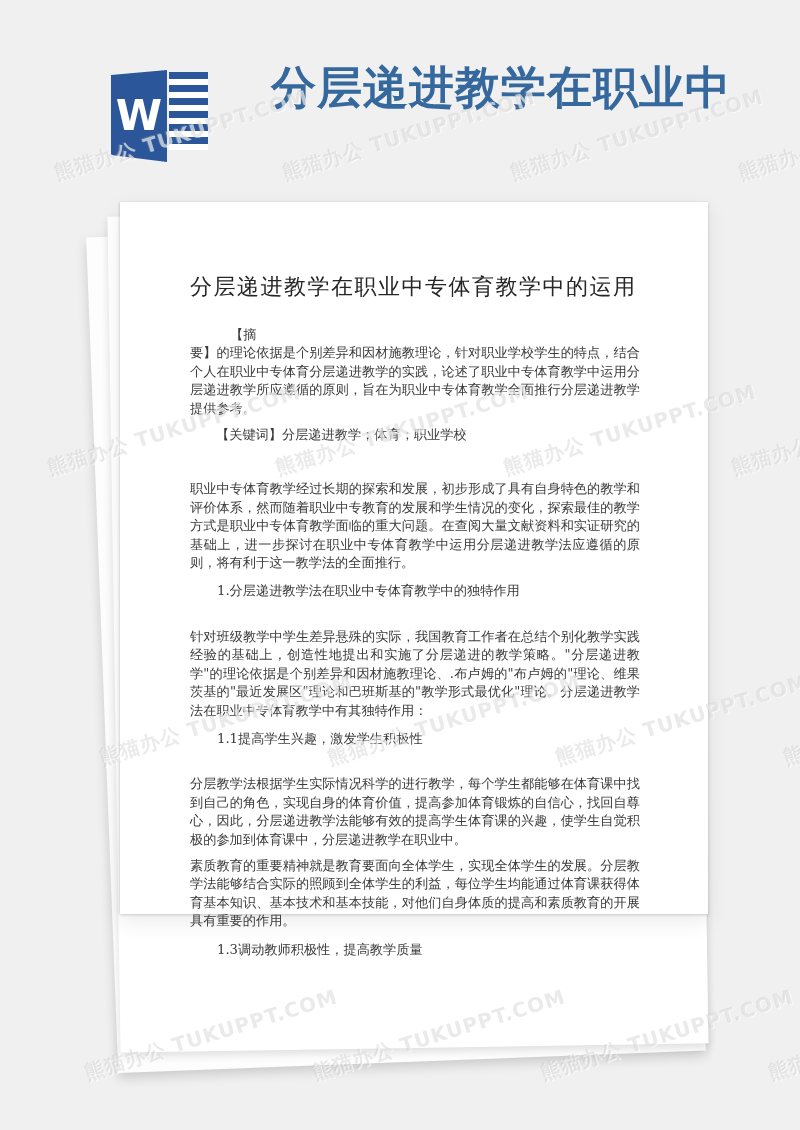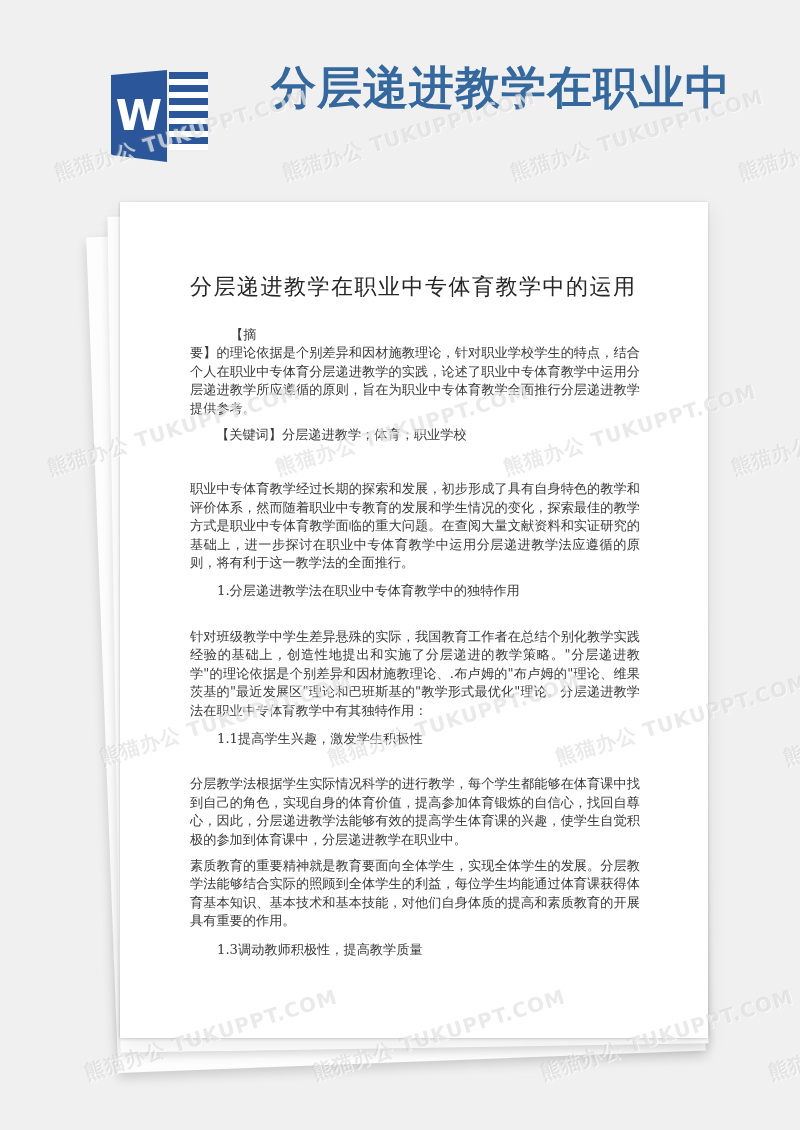--- a/index.html
+++ b/index.html
@@ -21,21 +21,21 @@
                 font-size:45px;line-height:56px;font-weight:700;color:#35689d;
                 letter-spacing:1px;}
   .header-title span{display:block;}
 
   
   .back-sheet{position:absolute;width:588px;height:836px;background:#fdfdfd;
               box-shadow:0 5px 12px rgba(0,0,0,0.16);}
   .back-sheet.s1{left:102px;top:226px;transform:rotate(-2.2deg);}
   .back-sheet.s2{left:114px;top:212px;transform:rotate(-0.9deg);background:#ffffff;
                  box-shadow:0 4px 9px rgba(0,0,0,0.12);}
-  .page{position:absolute;left:120px;top:202px;width:588px;height:836px;background:#ffffff;
+  .page{position:absolute;left:120px;top:202px;width:588px;height:712px;background:#ffffff;
         box-sizing:border-box;padding:70px 68px 0 70px;
         box-shadow:0 1px 3px rgba(0,0,0,0.15),0 8px 20px rgba(0,0,0,0.08),-1px 0 2px rgba(0,0,0,0.06);}
 
   
   .doc-title{margin:0 0 24px 0;font-size:22px;line-height:30px;font-weight:400;
              color:#262626;letter-spacing:1.5px;}
   .b{margin:0;font-size:13.2px;line-height:18.4px;color:#3a3a3a;text-align:justify;}
   .para{margin-bottom:8px;}
   .ind3{padding-left:40px;}
   .ind2{padding-left:26px;}

